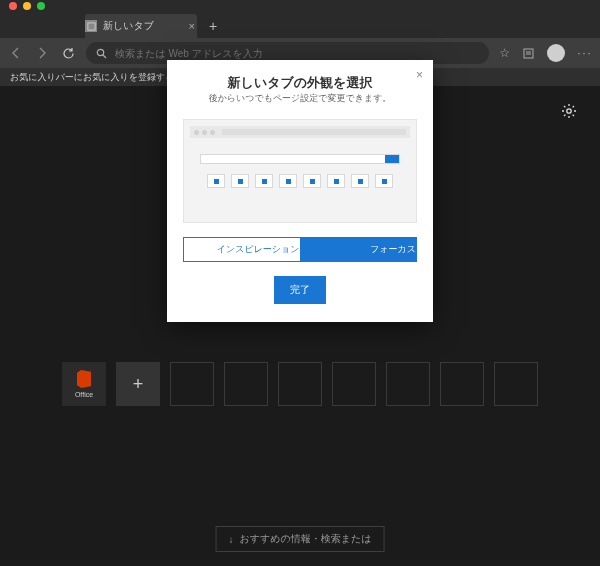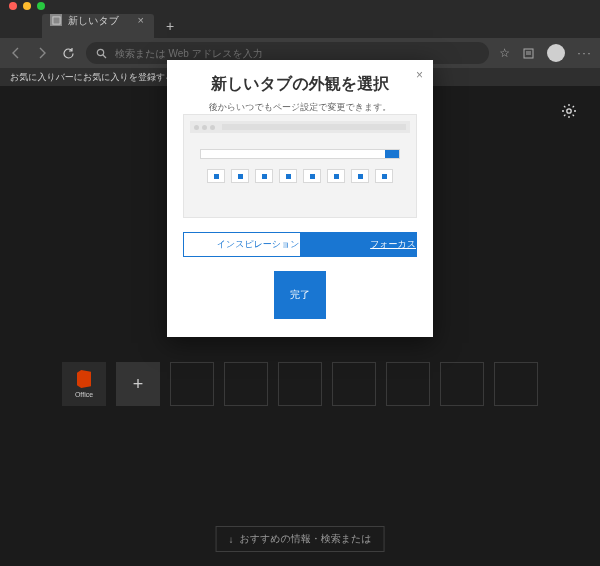--- a/index.html
+++ b/index.html
@@ -9,21 +9,21 @@
   
   .titlebar { height: 12px; background: #2a2a2a; display: flex; align-items: center; padding-left: 9px; }
   .traffic { display: flex; gap: 6px; }
   .dot { width: 8px; height: 8px; border-radius: 50%; }
   .dot.r { background: #ff5f57; }
   .dot.y { background: #febc2e; }
   .dot.g { background: #28c840; }
 
   
   .tabstrip { height: 26px; background: #2a2a2a; display: flex; align-items: flex-end; padding-left: 42px; }
-  .tab { background: #3e3e3e; height: 24px; min-width: 112px; display: flex; align-items: flex-start; padding: 0 8px; font-size: 10px; color: #cfcfcf; border-top-left-radius: 3px; border-top-right-radius: 3px; }
+  .tab { background: #3e3e3e; height: 24px; min-width: 112px; display: flex; align-items: center; padding: 0 0; font-size: 10px; color: #cfcfcf; border-top-left-radius: 3px; border-top-right-radius: 3px; margin-left: 43px; }
   .tab .page-icon { width: 12px; height: 12px; background: #888; margin-right: 6px; display:flex;align-items:center;justify-content:center;}
   .tab .page-icon svg{width:9px;height:9px;fill:#cfcfcf;}
   .tab .close { margin-left: auto; font-size: 11px; color: #aaa; padding:0 2px;}
   .newtab-btn { width: 24px; height: 24px; display: flex; align-items: center; justify-content: center; color: #bbb; font-size: 14px; margin-left:4px;}
 
   
   .toolbar { height: 30px; background: #3e3e3e; display: flex; align-items: center; padding: 0 8px; gap: 10px; }
   .nav-btn { width: 16px; height: 16px; display: flex; align-items: center; justify-content: center; color: #888; }
   .nav-btn.enbl { color: #cfcfcf; }
   .addr { flex: 1; background: #2f2f2f; height: 22px; border-radius: 11px; display: flex; align-items: center; padding: 0 10px; gap: 8px; }
@@ -47,40 +47,40 @@
   .tile.office .logo { width: 14px; height: 18px; background: #d83b01; clip-path: polygon(30% 0, 100% 10%, 100% 90%, 30% 100%, 0 85%, 0 15%);}  
   .tile.office .lbl { font-size: 7px; color:#ccc; margin-top:3px;}
   .tile.plus { background: #343434; border-color:#343434; color:#ccc; font-size:18px;}
 
   .news-btn { position: absolute; bottom: 14px; left: 50%; transform: translateX(-50%); border: 1px solid #3e3e3e; color: #9a9a9a; font-size: 10px; padding: 5px 12px; display:flex; align-items:center; gap:6px;}
 
   
   .overlay { position: absolute; inset: 0; display:flex; justify-content:center; }
   .modal { position:absolute; top: -26px; width: 266px; background: #fff; color: #333; box-shadow: 0 6px 24px rgba(0,0,0,.5); padding: 14px 16px 18px; }
   .modal .mclose { position: absolute; top: 8px; right: 10px; color: #888; font-size: 12px; }
-  .modal h3 { text-align: center; font-size: 16px; font-weight: 600; margin-bottom: 6px; color:#333;}
-  .modal p.sub { text-align: center; font-size: 9px; color: #666; }
+  .modal h3 { text-align: center; font-size: 13px; font-weight: 600; color:#333;}
+  .modal p.sub { text-align: center; font-size: 9px; color: #666; margin-bottom: 14px; }
 
   .preview { background: #f3f3f3; border: 1px solid #e4e4e4; height: 104px; padding: 6px; }
   .pv-top { height: 12px; background: #e8e8e8; display:flex; align-items:center; padding:0 4px; gap:3px;}
   .pv-top .c{width:5px;height:5px;border-radius:50%;background:#d0d0d0;}
   .pv-top .bar{flex:1;height:6px;background:#dedede;margin-left:4px;}
   .pv-body { padding: 16px 10px 6px; }
   .pv-search { height: 10px; background:#fff; border:1px solid #d8d8d8; display:flex; }
   .pv-search .go{ width:14px; background:#1976d2; margin-left:auto;}
   .pv-row { display:flex; gap:6px; margin-top:10px; justify-content:center;}
   .pv-tile { width:18px; height:14px; background:#fff; border:1px solid #d8d8d8; display:flex;align-items:center;justify-content:center;}
   .pv-tile .sq{width:5px;height:5px;background:#1976d2;}
 
   .opts { display:flex; margin-top: 14px; border:1px solid #1976d2;}
   .opt { flex:1; text-align:right; font-size:9px; padding:5px 0; color:#1976d2; background:#fff; border-right:1px solid #1976d2;}
-  .opt:last-child{border-right:0;text-decoration:underline;}
+  .opt:last-child{border-right:0;}
   .opt.sel { background:#1976d2; color:#fff;}
 
-  .done { display:block; margin: 14px auto 0; background:#1976d2; color:#fff; border:0; font-size:10px; padding:17px 16px;}
+  .done { display:block; margin: 14px auto 0; background:#1976d2; color:#fff; border:0; font-size:10px; padding:7px 16px;}
   svg{display:block;}
 </style>
 </head>
 <body>
 
 <div class="titlebar">
   <div class="traffic">
     <div class="dot r"></div>
     <div class="dot y"></div>
     <div class="dot g"></div>

